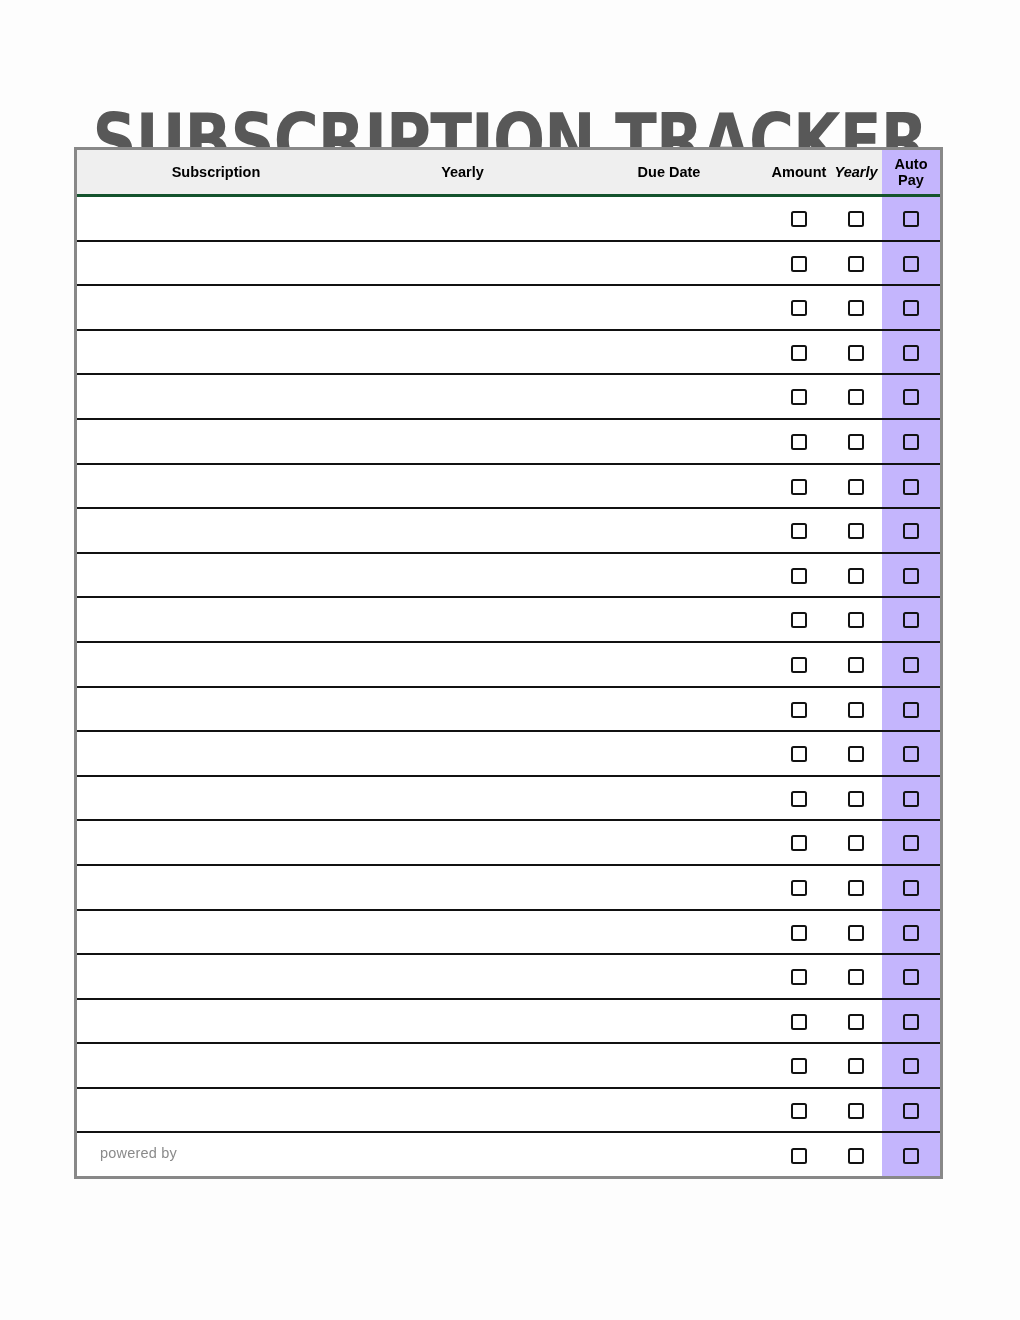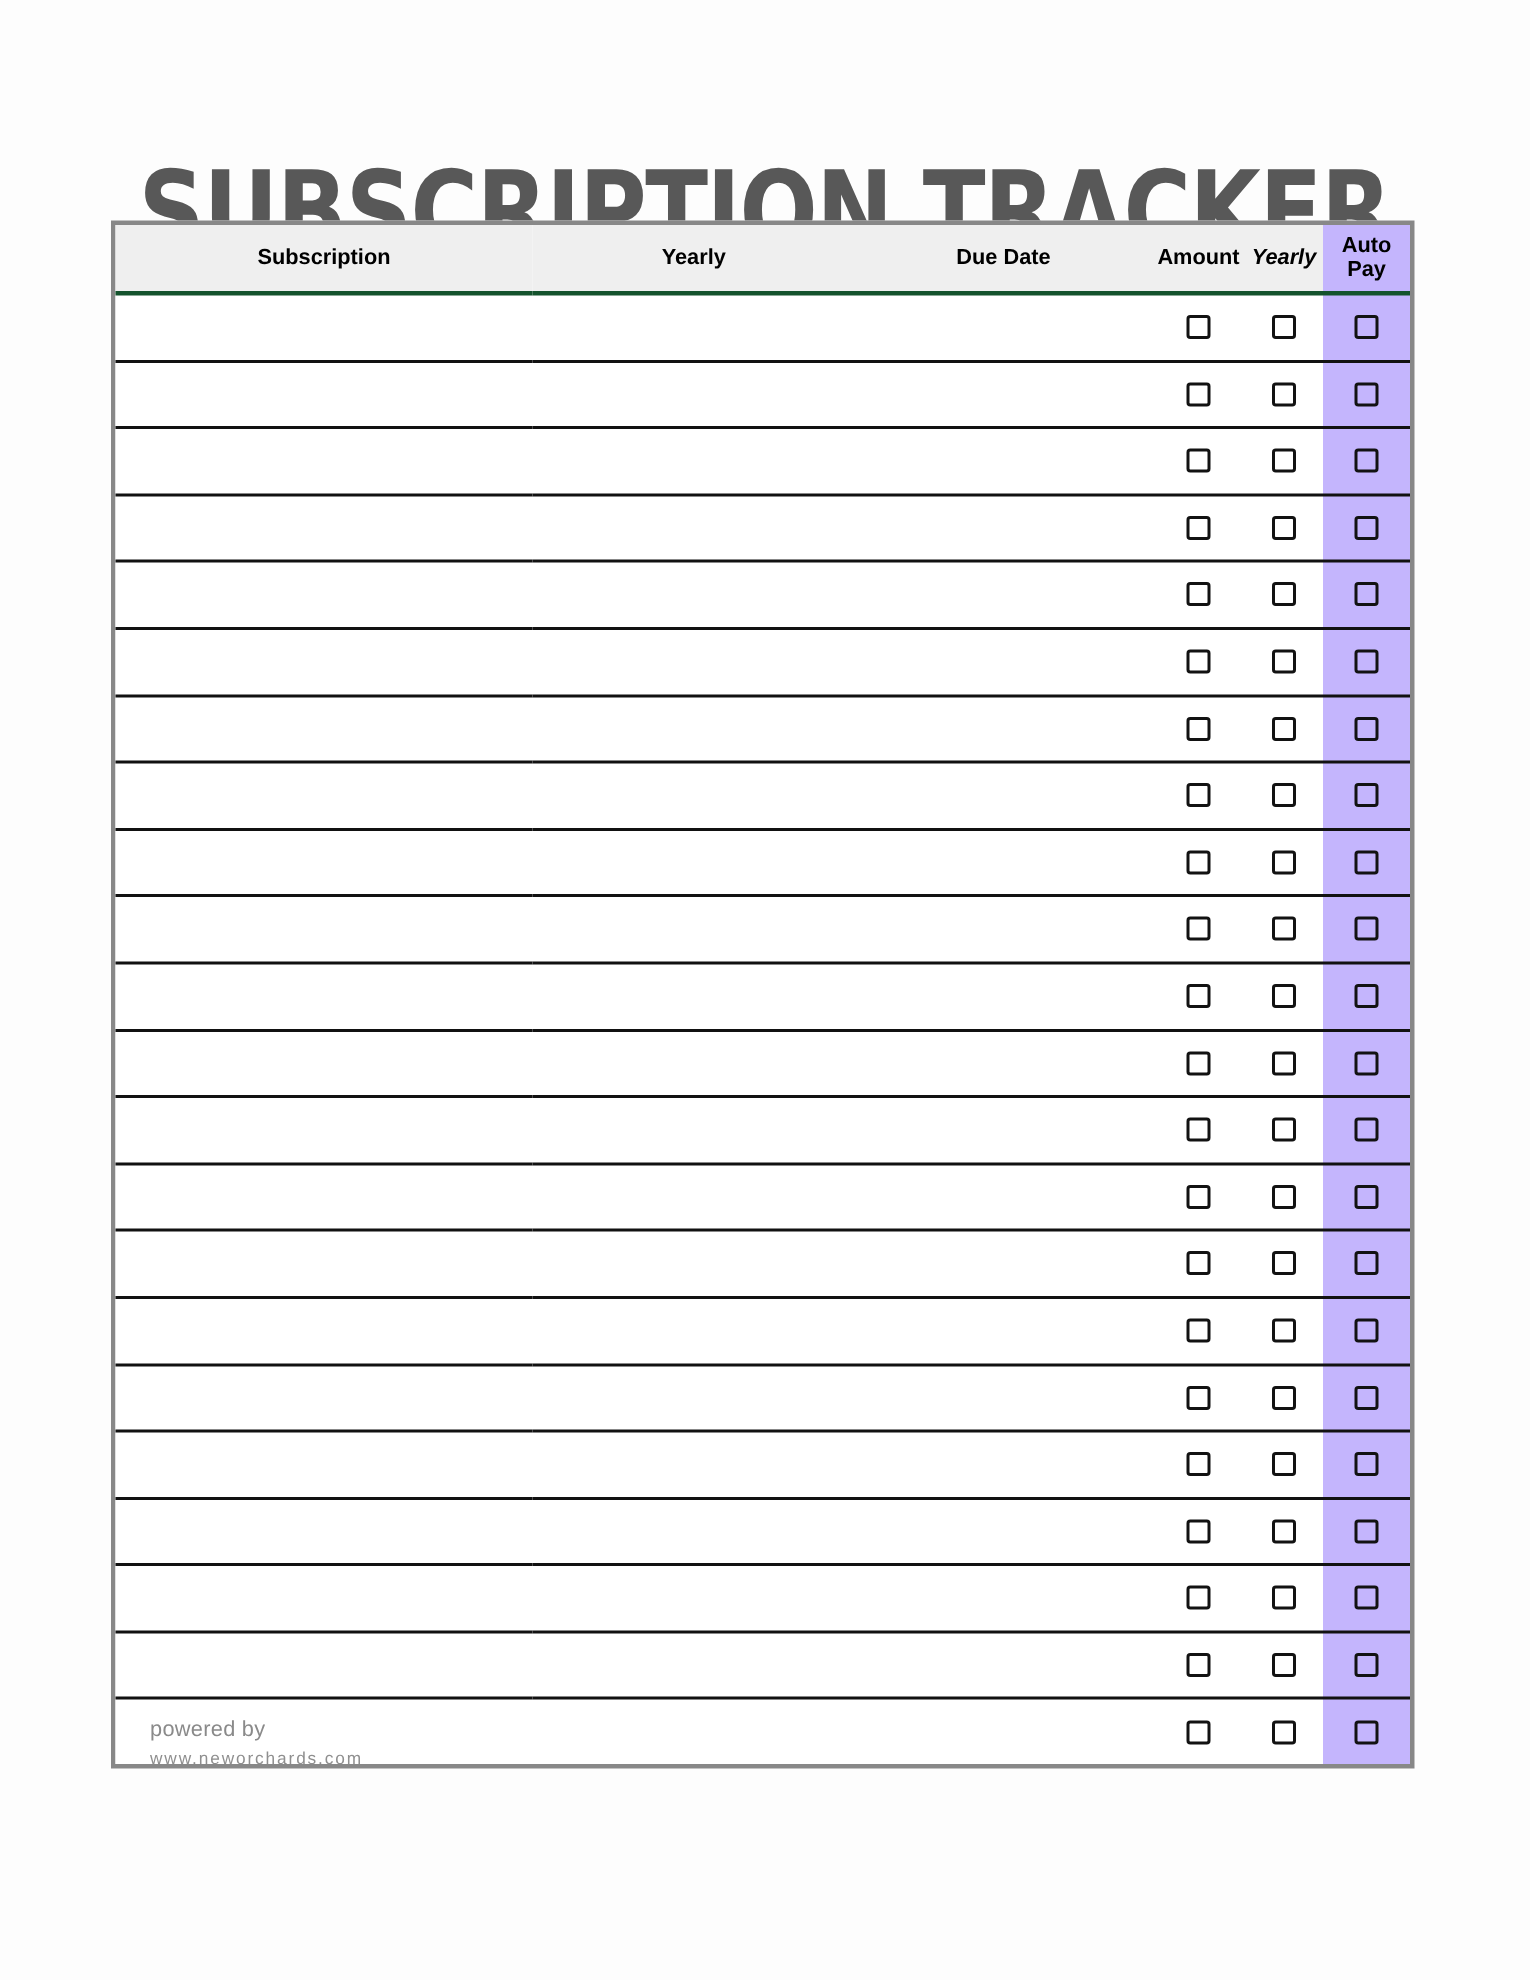--- a/index.html
+++ b/index.html
@@ -335,16 +335,15 @@
             <td class="col-month"><span class="cbox"></span></td>
             <td class="col-year"><span class="cbox"></span></td>
             <td class="col-auto cell-auto"><span class="cbox"></span></td>
           </tr>
         </tbody>
     </table>
   </div>
 
   <div class="footer">
     <div class="powered">powered by</div>
-    <div class="site">www.neworchards.com</div>
   </div>
 
 </div>
 
 </body></html>

